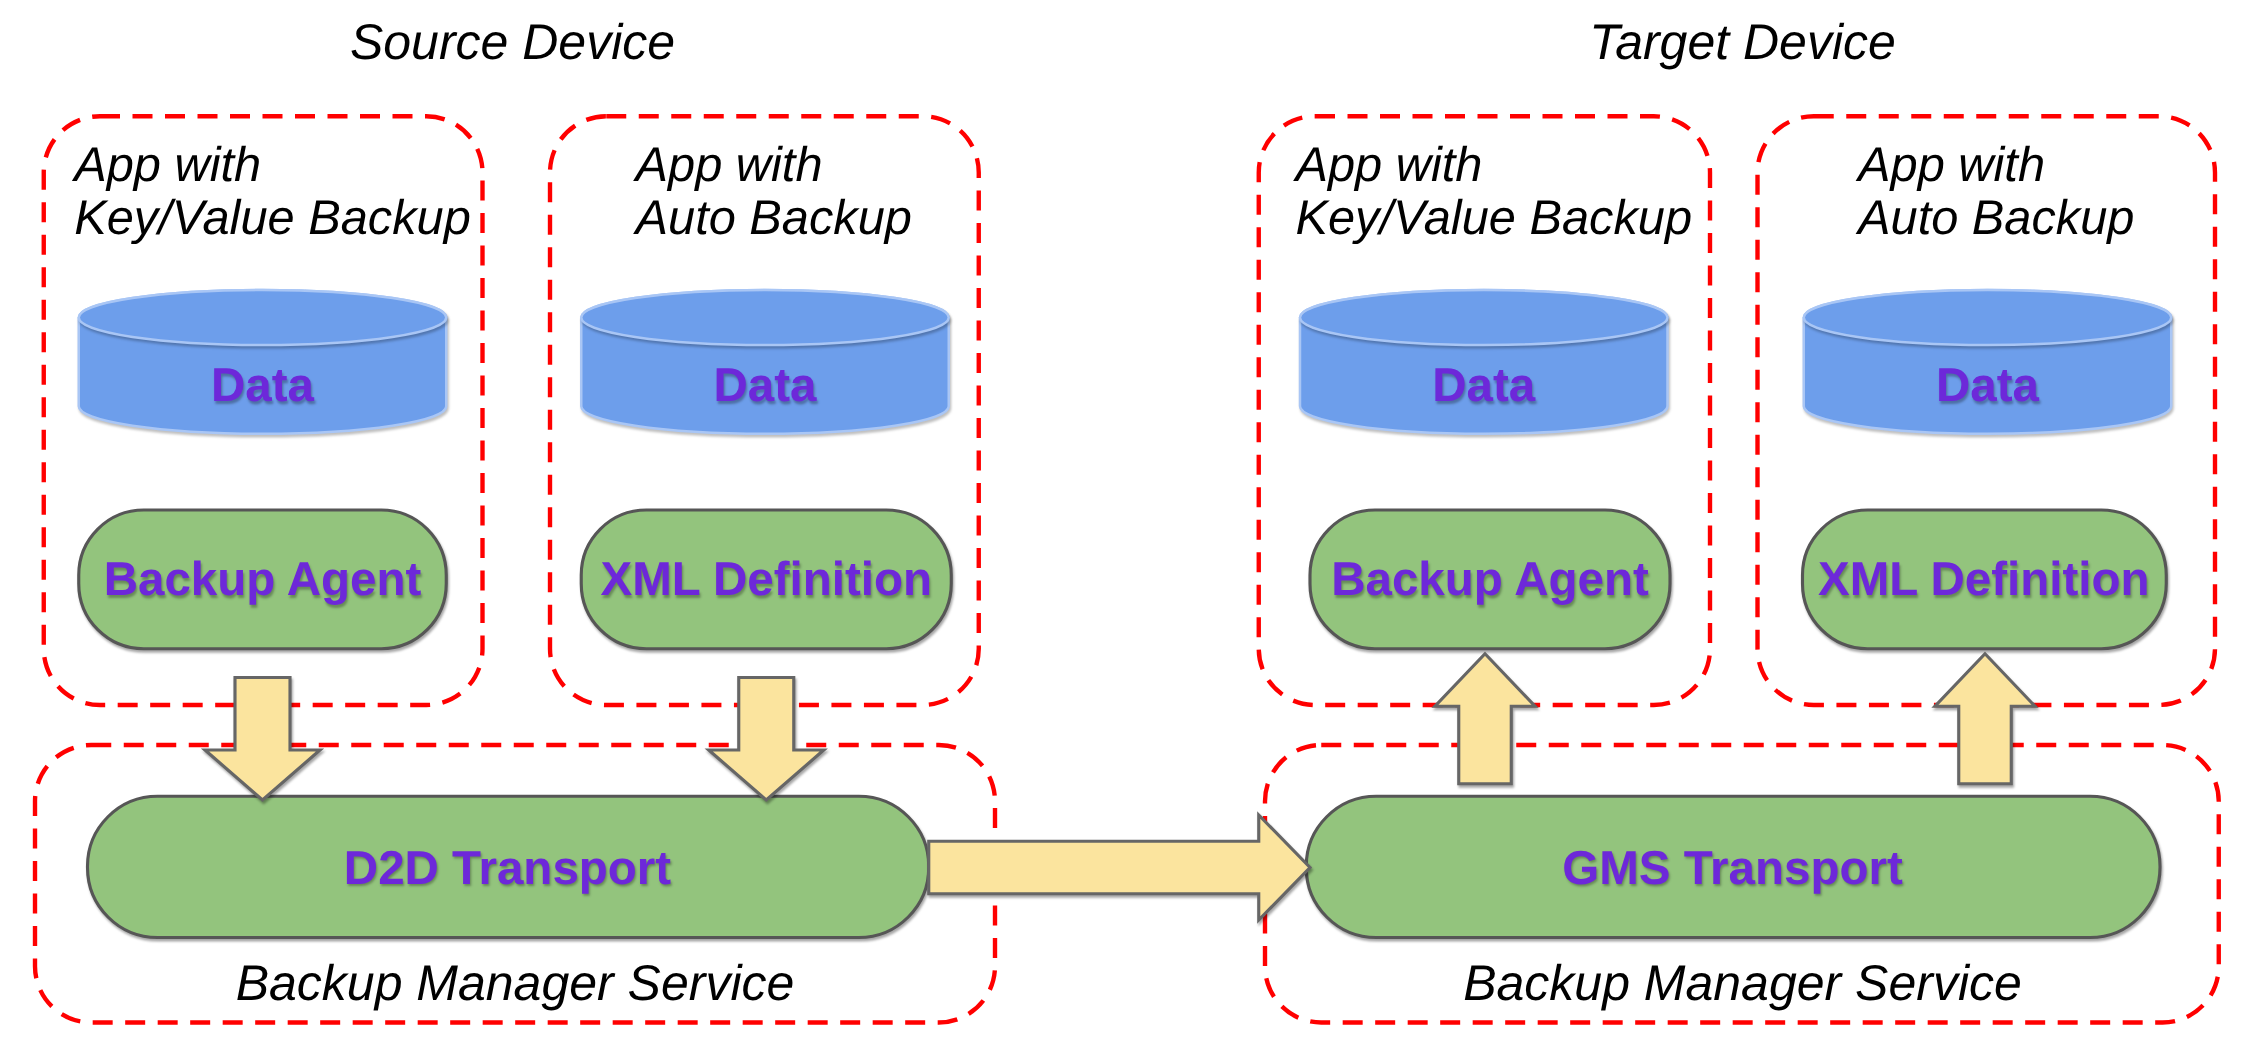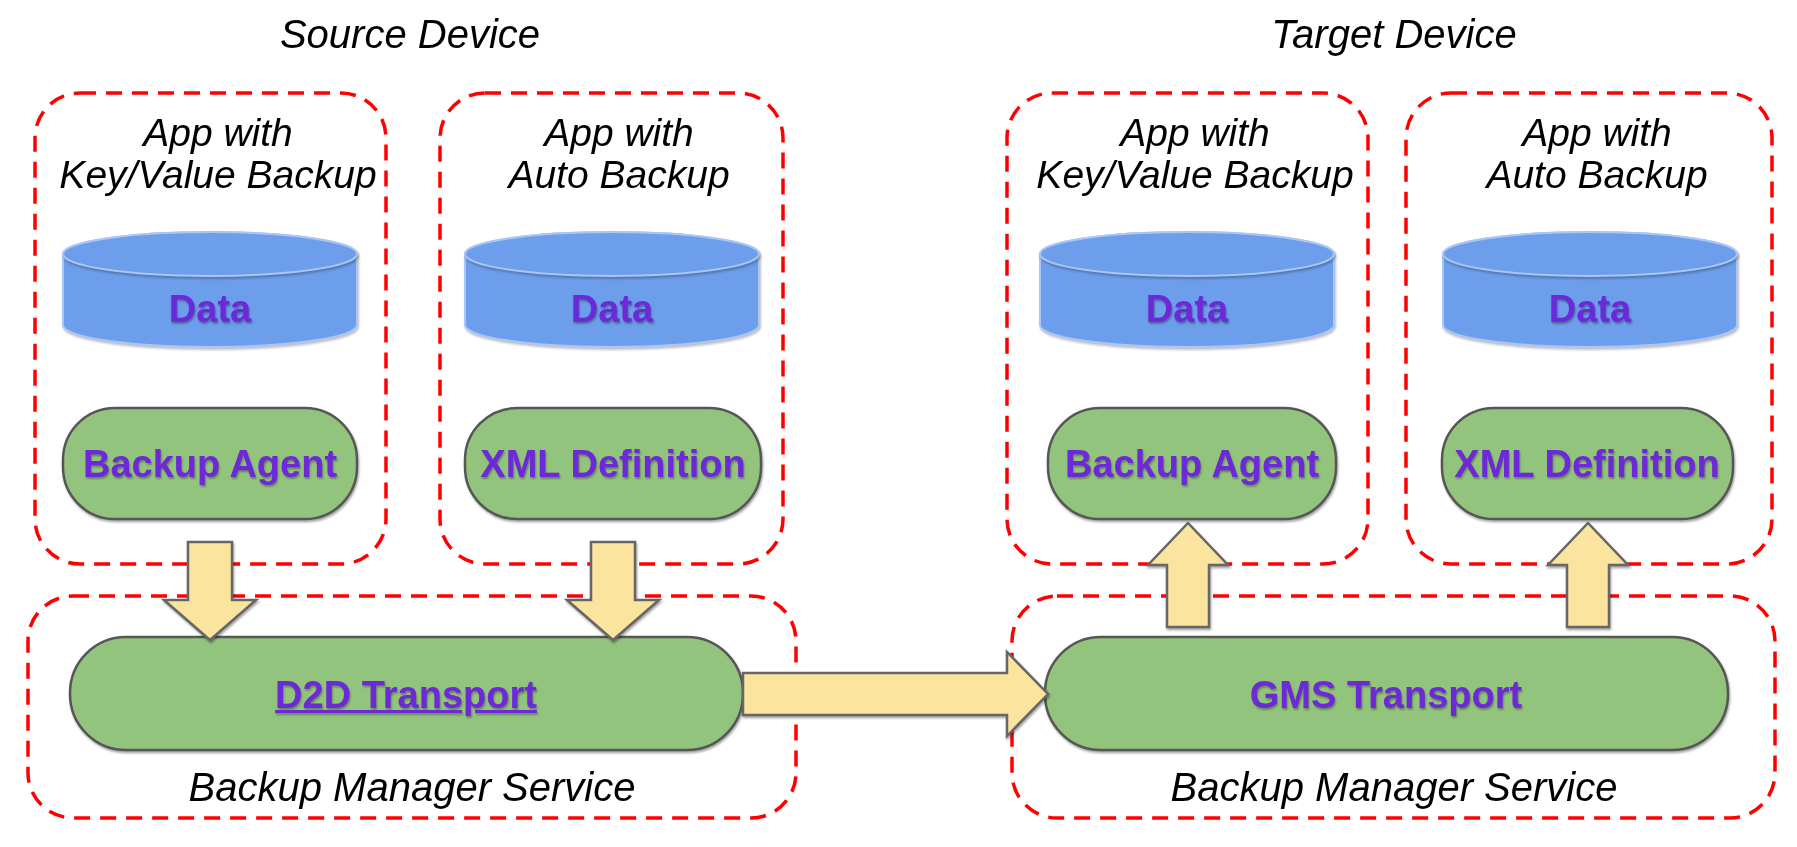--- a/index.html
+++ b/index.html
@@ -1,19 +1,19 @@
 <!DOCTYPE html>
 <html><head>
 <meta charset="utf-8">
 <style>
   html,body{margin:0;padding:0;background:#ffffff;}
   body{font-family:"Liberation Sans","DejaVu Sans",sans-serif;}
   .stage{position:relative;width:1797px;height:847px;background:#ffffff;overflow:hidden;}
   .layer{position:absolute;left:0;top:0;}
-  .txt{position:absolute;transform:translateX(-50%);white-space:nowrap;text-align:center;color:#000000;}
+  .txt{position:absolute;transform:translateX(-50%);white-space:nowrap;color:#000000;}
   .italic-label{font-style:italic;font-size:40px;line-height:42px;color:#000000;}
   .shape-label{font-weight:bold;font-size:38px;color:#6d28d9;text-shadow:1px 2px 2px rgba(0,0,0,0.30);}
   .app-label div{white-space:nowrap;margin-left:16px;}
   svg .dashed-box{fill:none;stroke:#ff0000;stroke-width:3.5;stroke-dasharray:16 10;}
   svg .pill{fill:#93c47d;stroke:#565656;stroke-width:2.5;filter:drop-shadow(1px 2.5px 1px rgba(0,0,0,0.35));}
   svg .cyl{fill:#6d9eeb;stroke:#a9c6f5;stroke-width:2;filter:drop-shadow(1px 2.5px 1px rgba(0,0,0,0.25));}
   svg .arrow{fill:#fbe49e;stroke:#666666;stroke-width:2.5;stroke-linejoin:miter;filter:drop-shadow(1px 2.5px 1px rgba(0,0,0,0.35));}
 </style>
 </head>
 <body>
@@ -85,19 +85,19 @@
   <div class="txt shape-label" style="left:210px;top:288px;">Data</div>
   <div class="txt shape-label" style="left:612px;top:288px;">Data</div>
   <div class="txt shape-label" style="left:1187px;top:288px;">Data</div>
   <div class="txt shape-label" style="left:1590px;top:288px;">Data</div>
 
   <div class="txt shape-label" style="left:210px;top:443px;">Backup Agent</div>
   <div class="txt shape-label" style="left:613px;top:443px;">XML Definition</div>
   <div class="txt shape-label" style="left:1192px;top:443px;">Backup Agent</div>
   <div class="txt shape-label" style="left:1587px;top:443px;">XML Definition</div>
 
-  <div class="txt shape-label" style="left:406px;top:674px;text-decoration:underline;">D2D Transport</div>
+  <div class="txt shape-label" style="left:406px;top:674px;">D2D Transport</div>
   <div class="txt shape-label" style="left:1386px;top:674px;">GMS Transport</div>
 
   <div class="txt italic-label" style="left:412px;top:766px;">Backup Manager Service</div>
   <div class="txt italic-label" style="left:1394px;top:766px;">Backup Manager Service</div>
 
 </div>
 
 </body></html>

